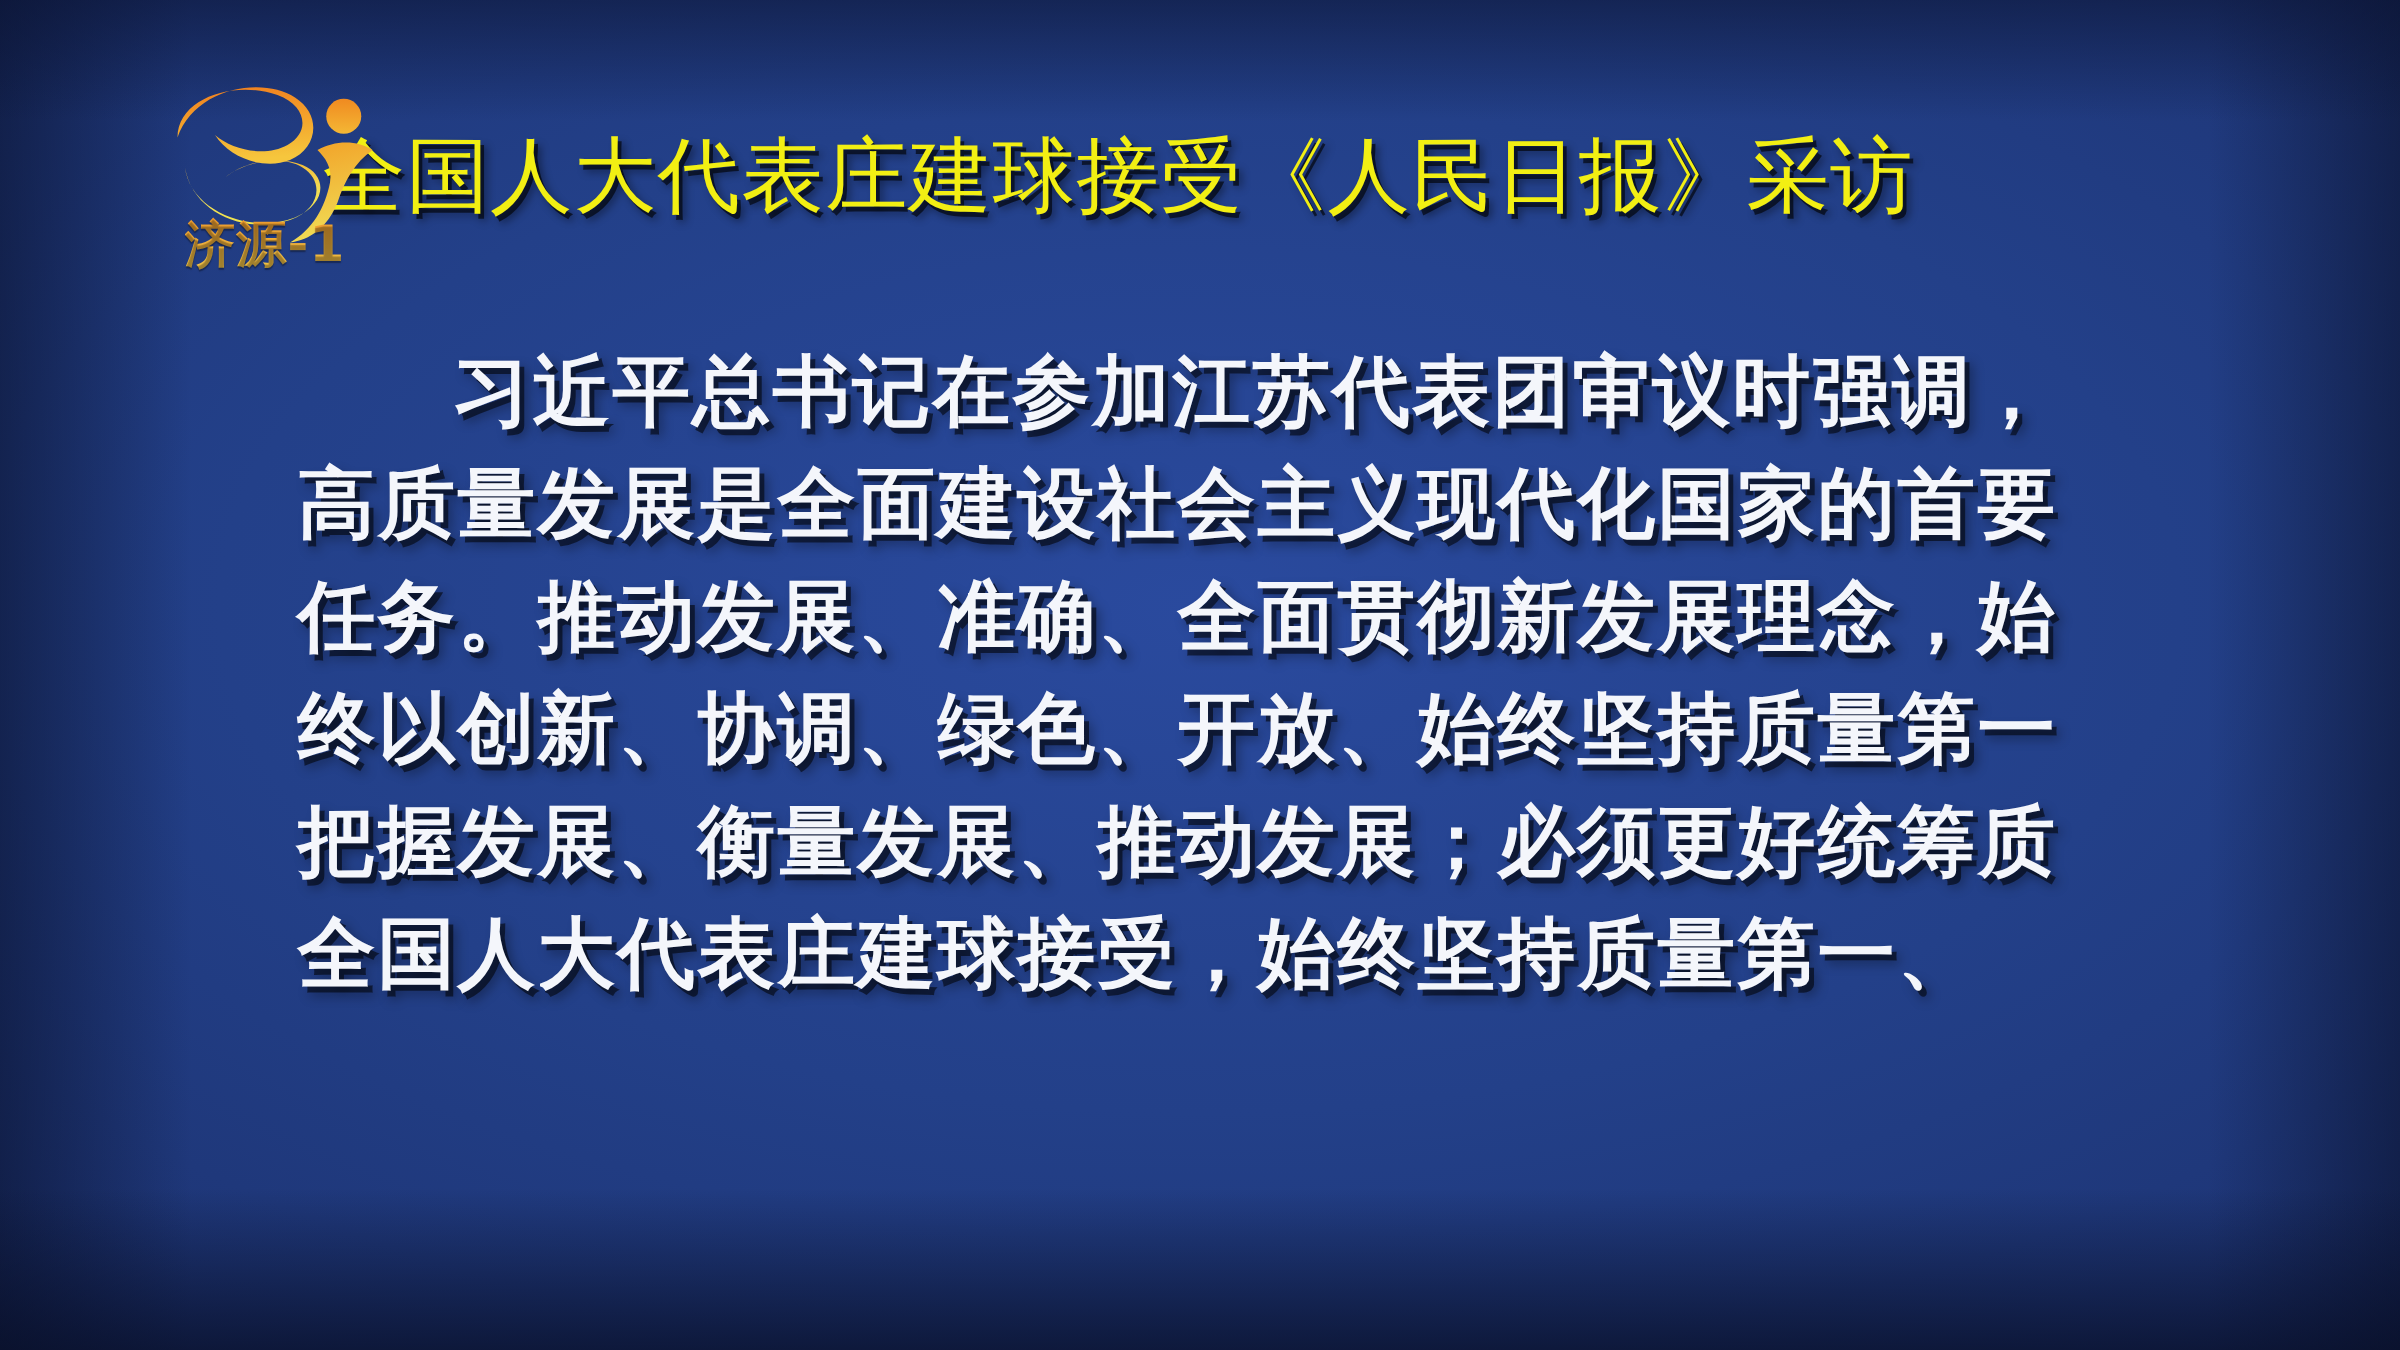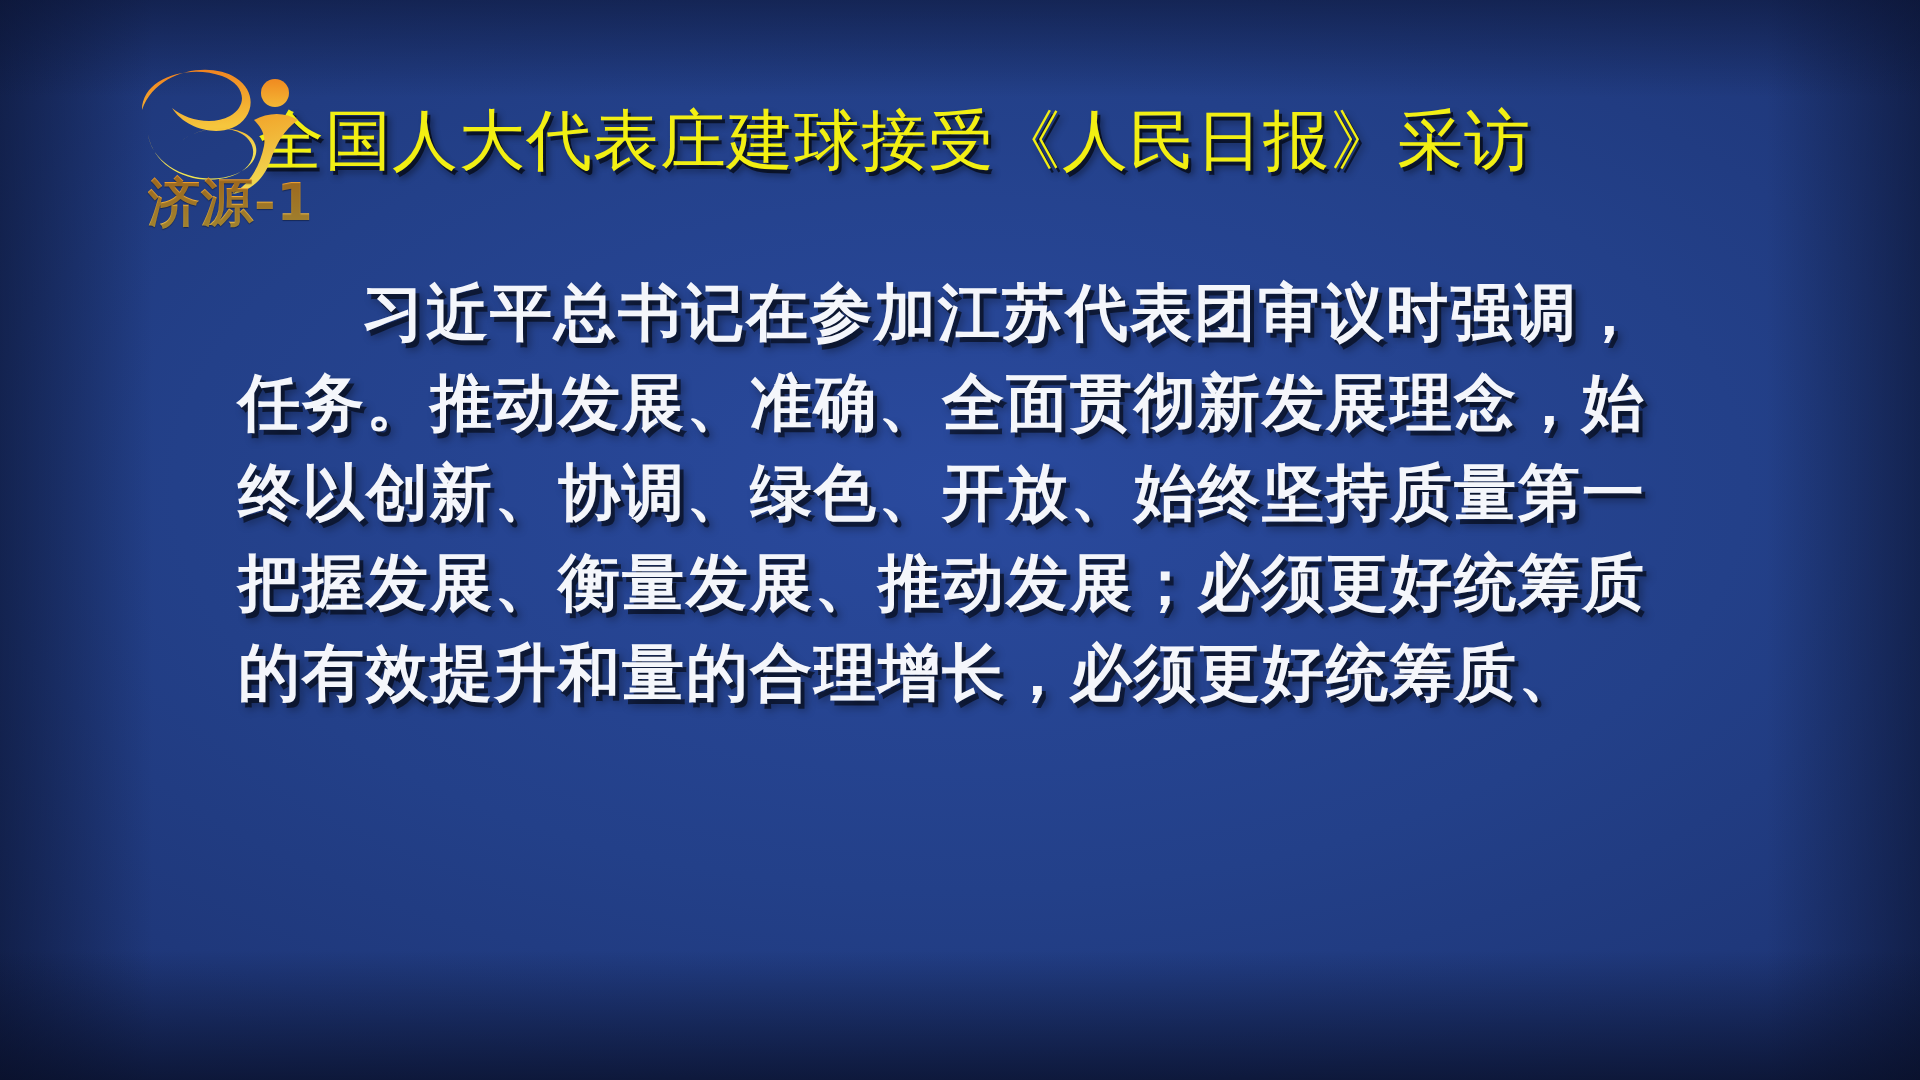--- a/index.html
+++ b/index.html
@@ -39,21 +39,21 @@
     position: absolute;
     left: 0;
     top: 0;
     width: 200px;
     height: 140px;
   }
   .logo-text {
     position: absolute;
     left: 22px;
     top: 110px;
-    font-size: 52px;
+    font-size: 40px;
     font-weight: 700;
     letter-spacing: 1px;
     white-space: nowrap;
     color: #e98a22;
     background: linear-gradient(to bottom, #f0962a 0%, #f3b13a 45%, #f7d04f 100%);
     -webkit-background-clip: text;
     background-clip: text;
     -webkit-text-fill-color: transparent;
     text-shadow: 0 1px 1px rgba(0,0,0,0.35);
   }
@@ -136,19 +136,20 @@
 
       <path d="M128 62 C142 54, 160 54, 172 62 C158 72, 150 86, 144 104 C136 124, 122 134, 106 136 C124 126, 134 108, 138 88 C140 76, 134 68, 128 62 Z" fill="url(#gradBody)"></path>
     </svg>
     <div class="logo-text">济源-1</div>
   </div>
 
   <div class="headline">全国人大代表庄建球接受《人民日报》采访</div>
 
   <div class="body-block">
     <span class="body-line indent">习近平总书记在参加江苏代表团审议时强调，</span>
+    <span class="body-line">高质量发展是全面建设社会主义现代化国家的首要</span>
     <span class="body-line">任务。推动发展、准确、全面贯彻新发展理念，始</span>
     <span class="body-line">终以创新、协调、绿色、开放、始终坚持质量第一</span>
     <span class="body-line">把握发展、衡量发展、推动发展；必须更好统筹质</span>
-    <span class="body-line">的有效提升和量的合理增长，必须更好统筹质、</span>
+    <span class="body-line">全国人大代表庄建球接受，始终坚持质量第一、</span>
   </div>
 
 </div>
 
 </body></html>

